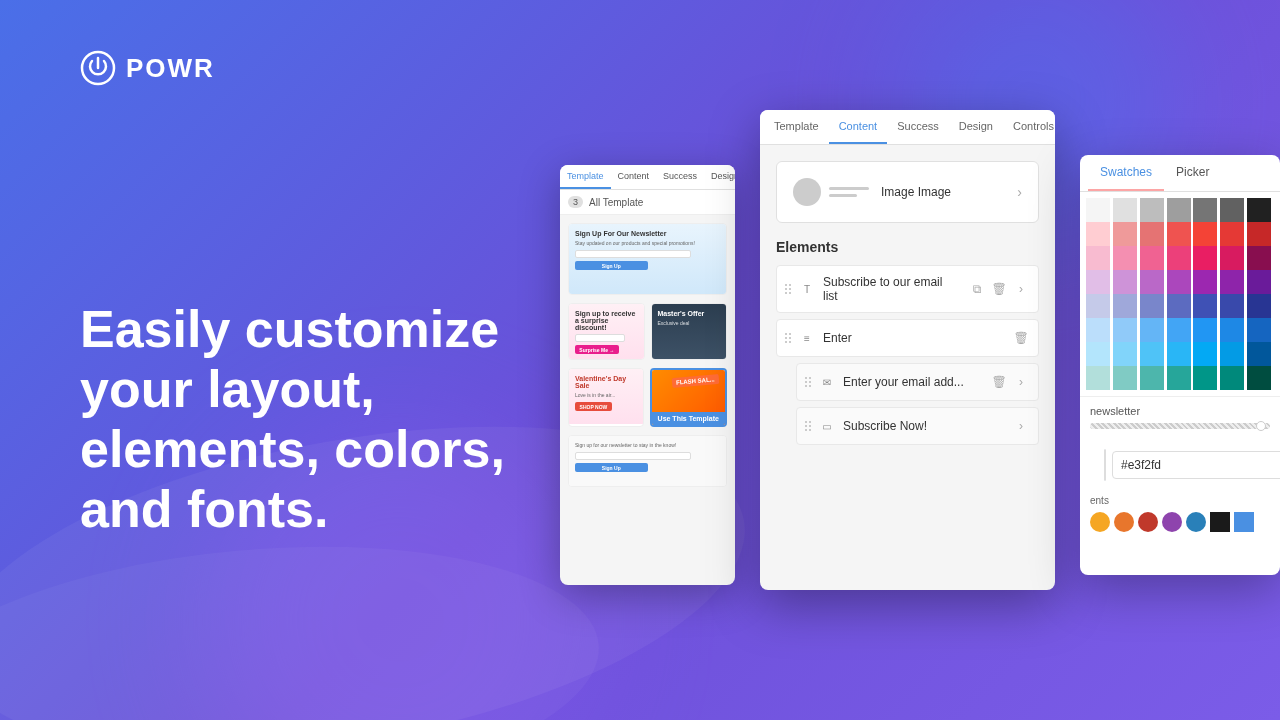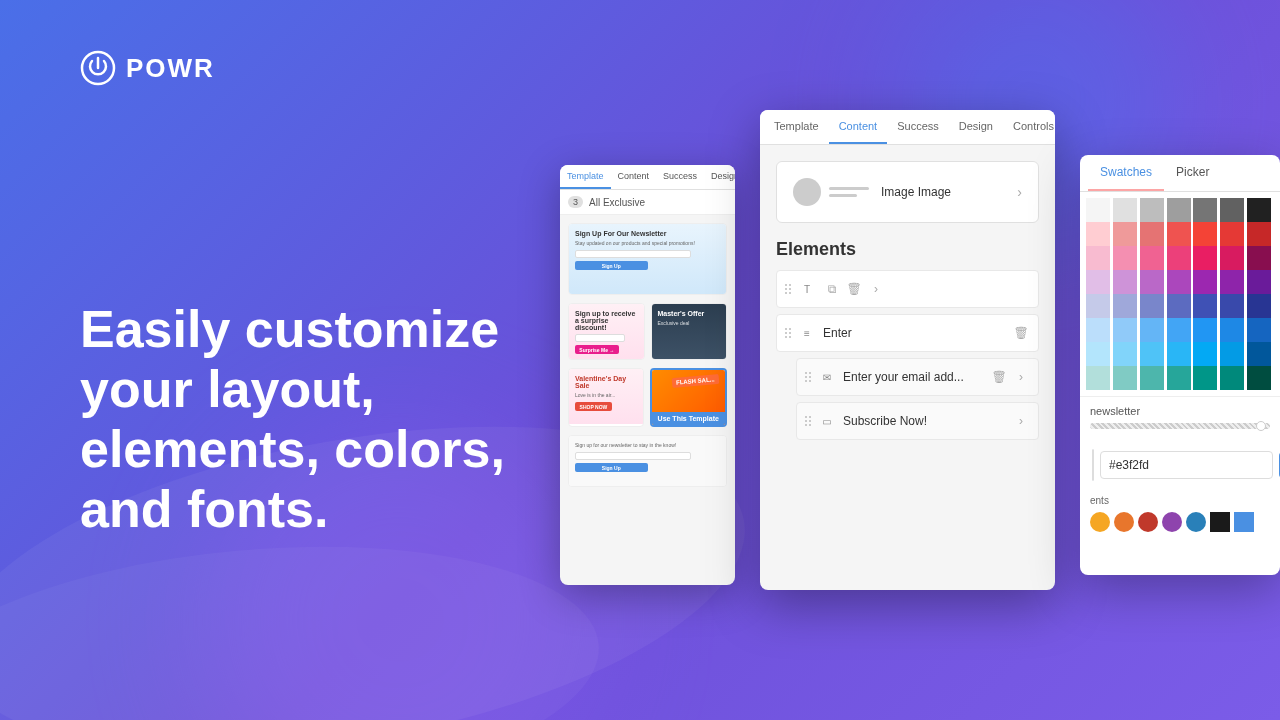--- a/index.html
+++ b/index.html
@@ -309,21 +309,21 @@
     .layout-line.long { width: 40px; }
     .layout-line.short { width: 28px; }
 
     .chevron-right {
       color: #aaa;
       font-size: 14px;
     }
 
     
     .elements-title {
-      font-size: 18px;
+      font-size: 14px;
       font-weight: 600;
       color: #333;
       margin-bottom: 10px;
     }
 
     .element-row {
       display: flex;
       align-items: center;
       padding: 9px 8px;
       background: white;
@@ -473,21 +473,21 @@
       background: white;
       border: 1px solid #ccc;
       border-radius: 50%;
       cursor: pointer;
     }
 
     .color-input-row {
       display: flex;
       align-items: center;
       gap: 6px;
-      padding: 8px 12px;
+      padding: 8px 24px;
     }
 
     .color-preview-box {
       width: 32px;
       height: 32px;
       border: 1px solid #ddd;
       border-radius: 4px;
       background: #e3f2fd;
     }
 
@@ -607,21 +607,21 @@
 
   <div class="template-panel" style="left: 40px; top: 165px;">
     <div class="template-panel-tabs">
       <div class="template-panel-tab active">Template</div>
       <div class="template-panel-tab">Content</div>
       <div class="template-panel-tab">Success</div>
       <div class="template-panel-tab">Design</div>
     </div>
     <div style="padding: 6px 8px; background: white; font-size: 10px; color: #555; display: flex; align-items: center; gap: 6px; border-bottom: 1px solid #eee;">
       <span style="background: #e0e0e0; border-radius: 10px; padding: 1px 5px; font-size: 9px;">3</span>
-      <span>All Exclusive</span>
+      <span>All Template</span>
     </div>
     <div class="template-grid">
 
       <div class="template-item">
         <div class="template-item-inner blue">
           <div class="tpl-title">Sign Up For Our Newsletter</div>
           <div class="tpl-text">Stay updated on our products and special promotions!</div>
           <div class="tpl-input"></div>
           <div class="tpl-btn">
             <span class="tpl-btn-text">Sign Up</span>
@@ -712,20 +712,21 @@
           <div class="drag-dot-row">
               <div class="drag-dot"></div>
               <div class="drag-dot"></div>
             </div>
           <div class="drag-dot-row">
               <div class="drag-dot"></div>
               <div class="drag-dot"></div>
             </div>
         </div>
         <div class="element-type-icon">T</div>
+        <div class="element-label">Subscribe to our email list</div>
         <div class="element-actions">
           <div class="action-icon">⧉</div>
           <div class="action-icon">🗑</div>
           <div class="action-icon">›</div>
         </div>
       </div>
 
       
       <div class="element-row">
         <div class="drag-handle">

